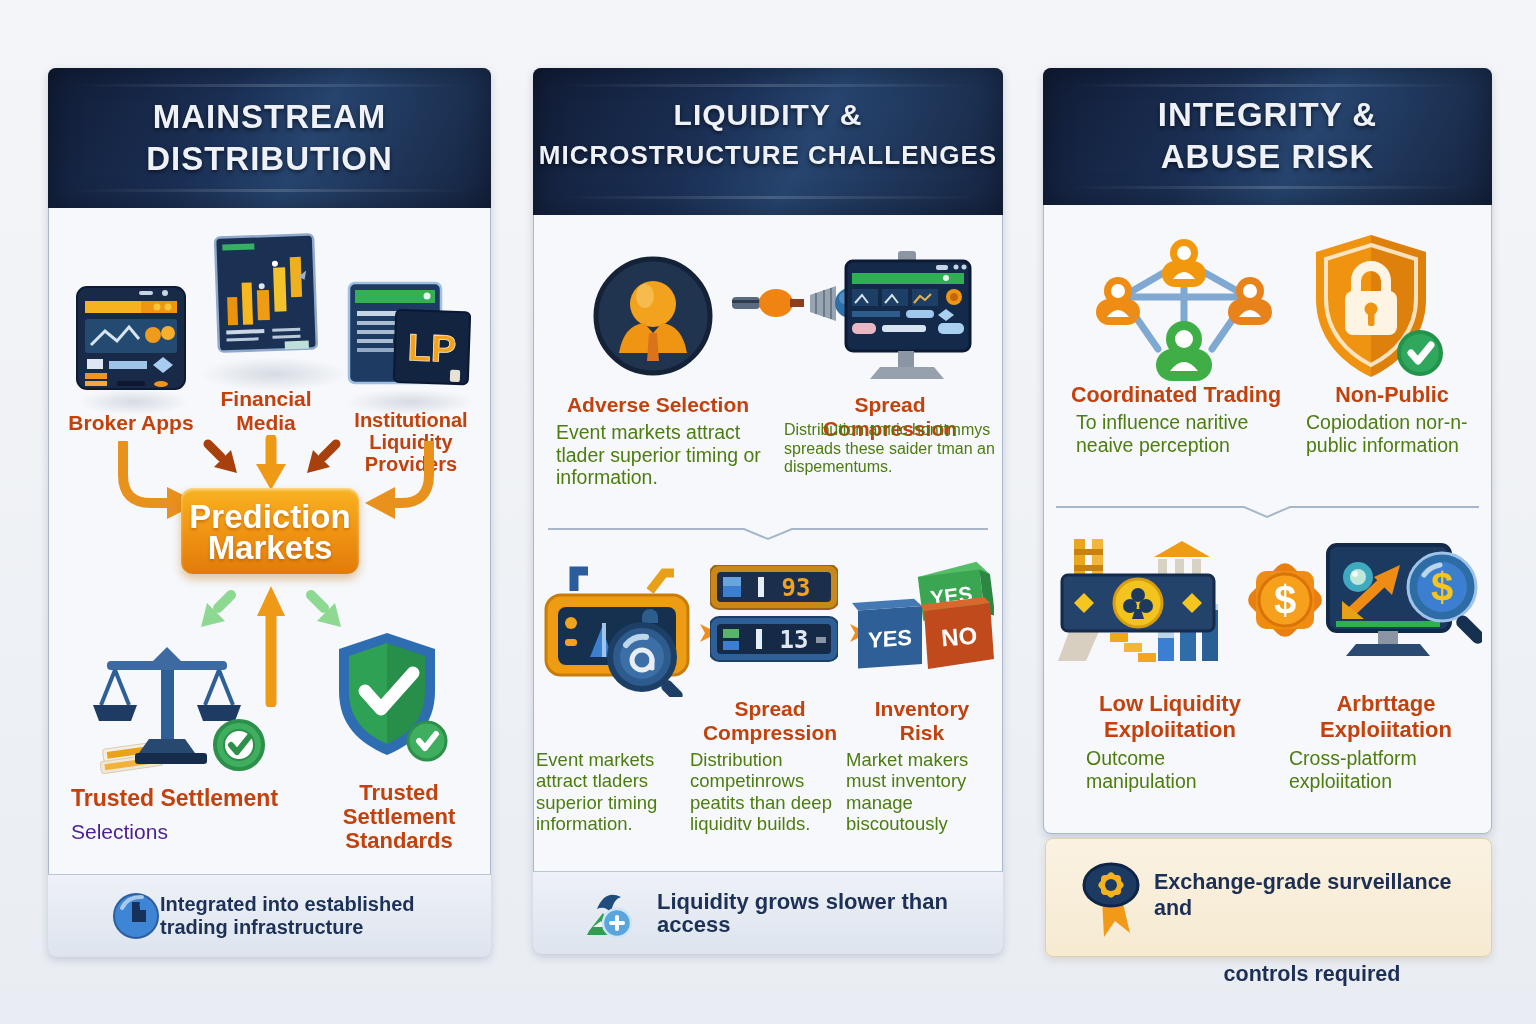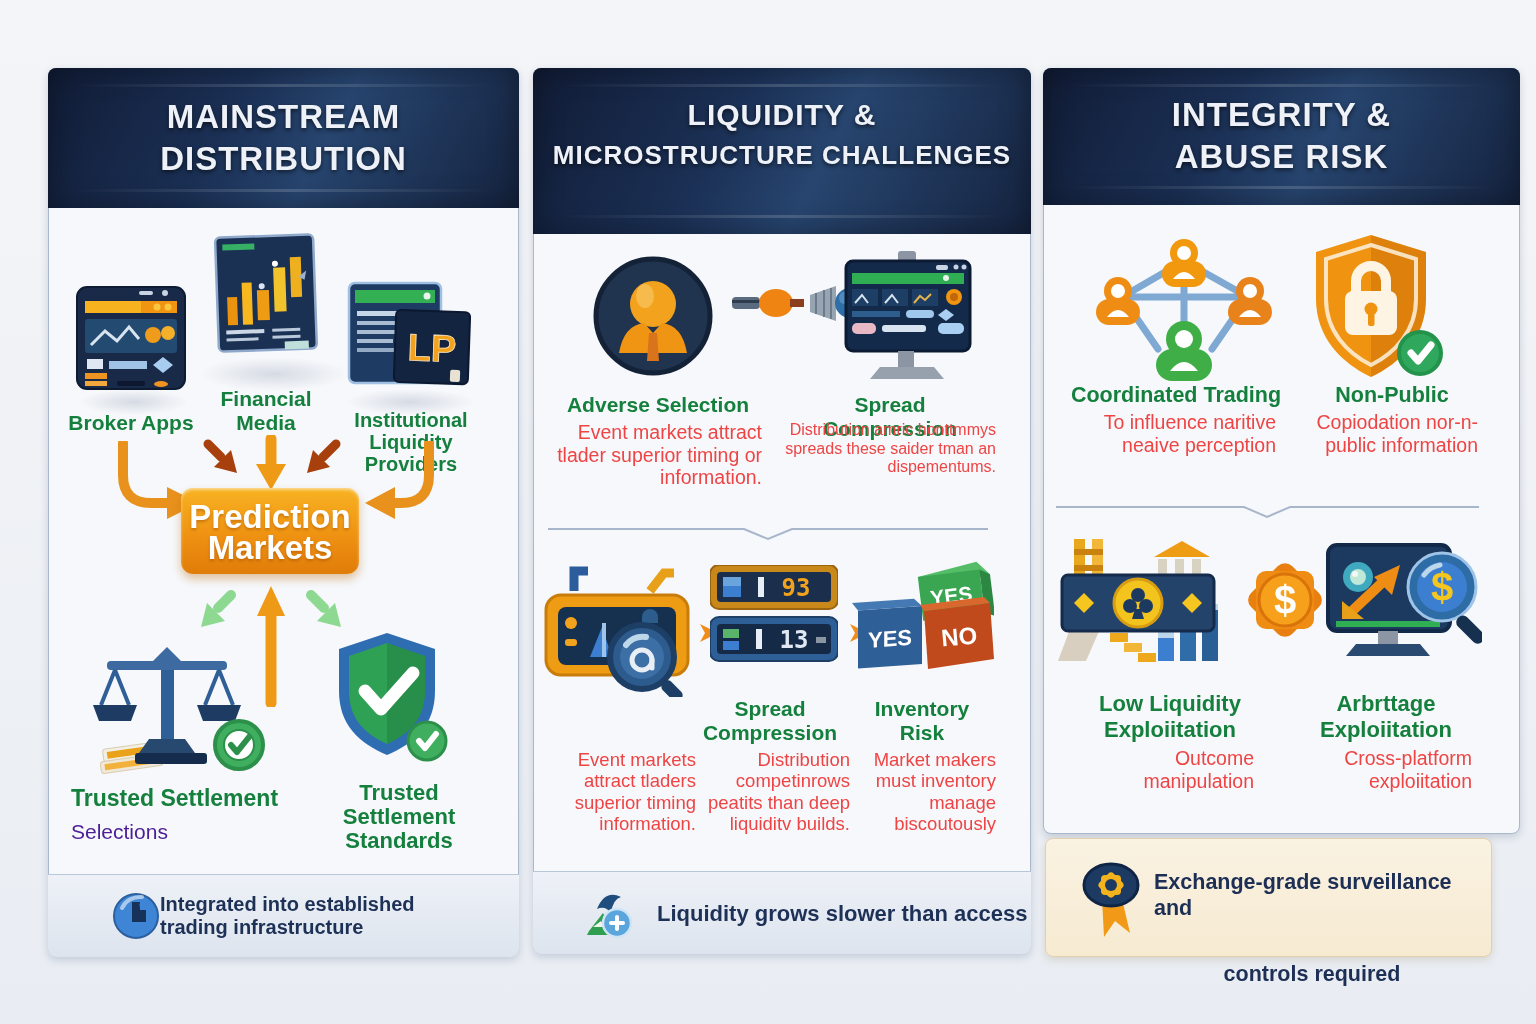--- a/index.html
+++ b/index.html
@@ -1,29 +1,29 @@
 <!DOCTYPE html>
 <html><head>
 <meta charset="utf-8">
 <style>
   html,body{margin:0;padding:0;}
   body{width:1536px;height:1024px;background:#eef0f4;font-family:"Liberation Sans",sans-serif;position:relative;overflow:hidden;}
   .page{position:absolute;inset:0;background:linear-gradient(180deg,#f4f5f8 0%,#eef1f5 60%,#e9edf3 100%);}
-  .card{position:absolute;background:#f6f8fb;border:1px solid #a9b8cc;border-radius:8px;box-shadow:0 3px 8px rgba(40,60,100,.20);padding-left:28px;}
+  .card{position:absolute;background:#f6f8fb;border:1px solid #a9b8cc;border-radius:8px;box-shadow:0 3px 8px rgba(40,60,100,.20);}
   .hdr{position:absolute;left:-1px;right:-1px;top:-1px;border-radius:8px 8px 0 0;
        background:linear-gradient(118deg,#111c36 0%,#1b3055 38%,#27456f 58%,#15233f 100%);
        box-shadow:inset 0 0 30px rgba(0,0,0,.35);}
   .hdr:before,.hdr:after{content:"";position:absolute;left:26px;right:26px;height:3px;
        background:linear-gradient(90deg,rgba(255,255,255,0),rgba(255,255,255,.16),rgba(255,255,255,0));}
   .hdr:before{top:16px;} .hdr:after{bottom:16px;}
   .ht{display:block;text-align:center;color:#eef2f8;font-weight:bold;letter-spacing:1px;
       text-shadow:0 2px 4px rgba(0,0,0,.6);}
   .abs{position:absolute;}
-  .lbl{font-weight:bold;color:#15803d;text-align:center;}
-  .desc{color:#ef4444;text-align:right;line-height:1.16;}
+  .lbl{font-weight:bold;color:#c2410c;text-align:center;}
+  .desc{color:#4d7c0f;text-align:left;line-height:1.16;}
   .line{display:block;}
   .grey{color:#4c1d95;font-weight:normal;}
   .hub{background:linear-gradient(180deg,#f8b322 0%,#ef9212 55%,#e07c09 100%);
        border-radius:12px;box-shadow:0 5px 10px rgba(190,110,15,.40),inset 0 2px 3px rgba(255,255,255,.5);
        color:#fff;font-weight:bold;text-align:center;}
   .hub .line{font-size:33px;line-height:31px;text-shadow:0 2px 3px rgba(150,70,0,.45);}
   .foot{position:absolute;left:-1px;right:-1px;bottom:-1px;height:82px;
         background:linear-gradient(180deg,#eef1f7,#dde4ee);border-top:1px solid #b9c6d8;
         border-radius:0 0 8px 8px;display:flex;align-items:center;}
   .foot .txt{font-weight:bold;color:#1d3157;font-size:20px;line-height:23px;}
@@ -237,21 +237,21 @@
         </svg>
       </span>
       <span class="txt" style="width:280px;">
         <span class="line">Integrated into established</span>
         <span class="line">trading infrastructure</span>
       </span>
     </footer>
   </section>
 
   <section class="card" style="left:533px;top:68px;width:468px;height:884px;">
-    <header class="hdr" style="height:166px;">
+    <header class="hdr" style="height:147px;">
       <span class="ht" style="font-size:30px;margin-top:30px;">LIQUIDITY &amp;</span>
       <span class="ht" style="font-size:26px;margin-top:8px;">MICROSTRUCTURE CHALLENGES</span>
     </header>
 
     <div class="abs" style="left:58px;top:186px;">
       <svg width="122" height="122" viewBox="0 0 122 122">
         <circle cx="61" cy="61" r="57" fill="#20334f"></circle>
         <circle cx="61" cy="61" r="57" fill="none" stroke="#142238" stroke-width="5"></circle>
         <circle cx="61" cy="49" r="23" fill="#f2a21c"></circle>
         <ellipse cx="53" cy="41" rx="9" ry="12" fill="#f8c25a" opacity=".8"></ellipse>
@@ -540,21 +540,21 @@
 
     <div class="abs lbl" style="left:20px;top:622px;width:212px;font-size:22px;line-height:26px;">
       <span class="line">Low Liquidity</span>
       <span class="line">Exploiitation</span>
     </div>
     <div class="abs desc" style="left:42px;top:678px;width:168px;font-size:19.5px;">Outcome manipulation</div>
     <div class="abs lbl" style="left:252px;top:622px;width:180px;font-size:22px;line-height:26px;">
       <span class="line">Arbrttage</span>
       <span class="line">Exploiitation</span>
     </div>
-    <div class="abs desc" style="left:234px;top:678px;width:194px;font-size:19.5px;">Cross-platform exploiitation</div>
+    <div class="abs desc" style="left:245px;top:678px;width:194px;font-size:19.5px;">Cross-platform exploiitation</div>
   </section>
 
   <div class="creamfoot" style="left:1045px;top:838px;width:445px;height:117px;">
     <div class="abs" style="left:34px;top:18px;">
       <svg width="66" height="84" viewBox="0 0 66 84">
         <polygon points="22,42 42,42 50,76 35,64 24,80" fill="#f29a18"></polygon>
         <ellipse cx="31" cy="28" rx="27" ry="21" fill="#1d3a63"></ellipse>
         <ellipse cx="31" cy="28" rx="27" ry="21" fill="none" stroke="#0f2546" stroke-width="3"></ellipse>
         <rect x="21" y="18" width="20" height="20" rx="4" fill="#f2b31c" transform="rotate(45 31 28)"></rect>
         <rect x="21" y="18" width="20" height="20" rx="4" fill="#f2b31c"></rect>

